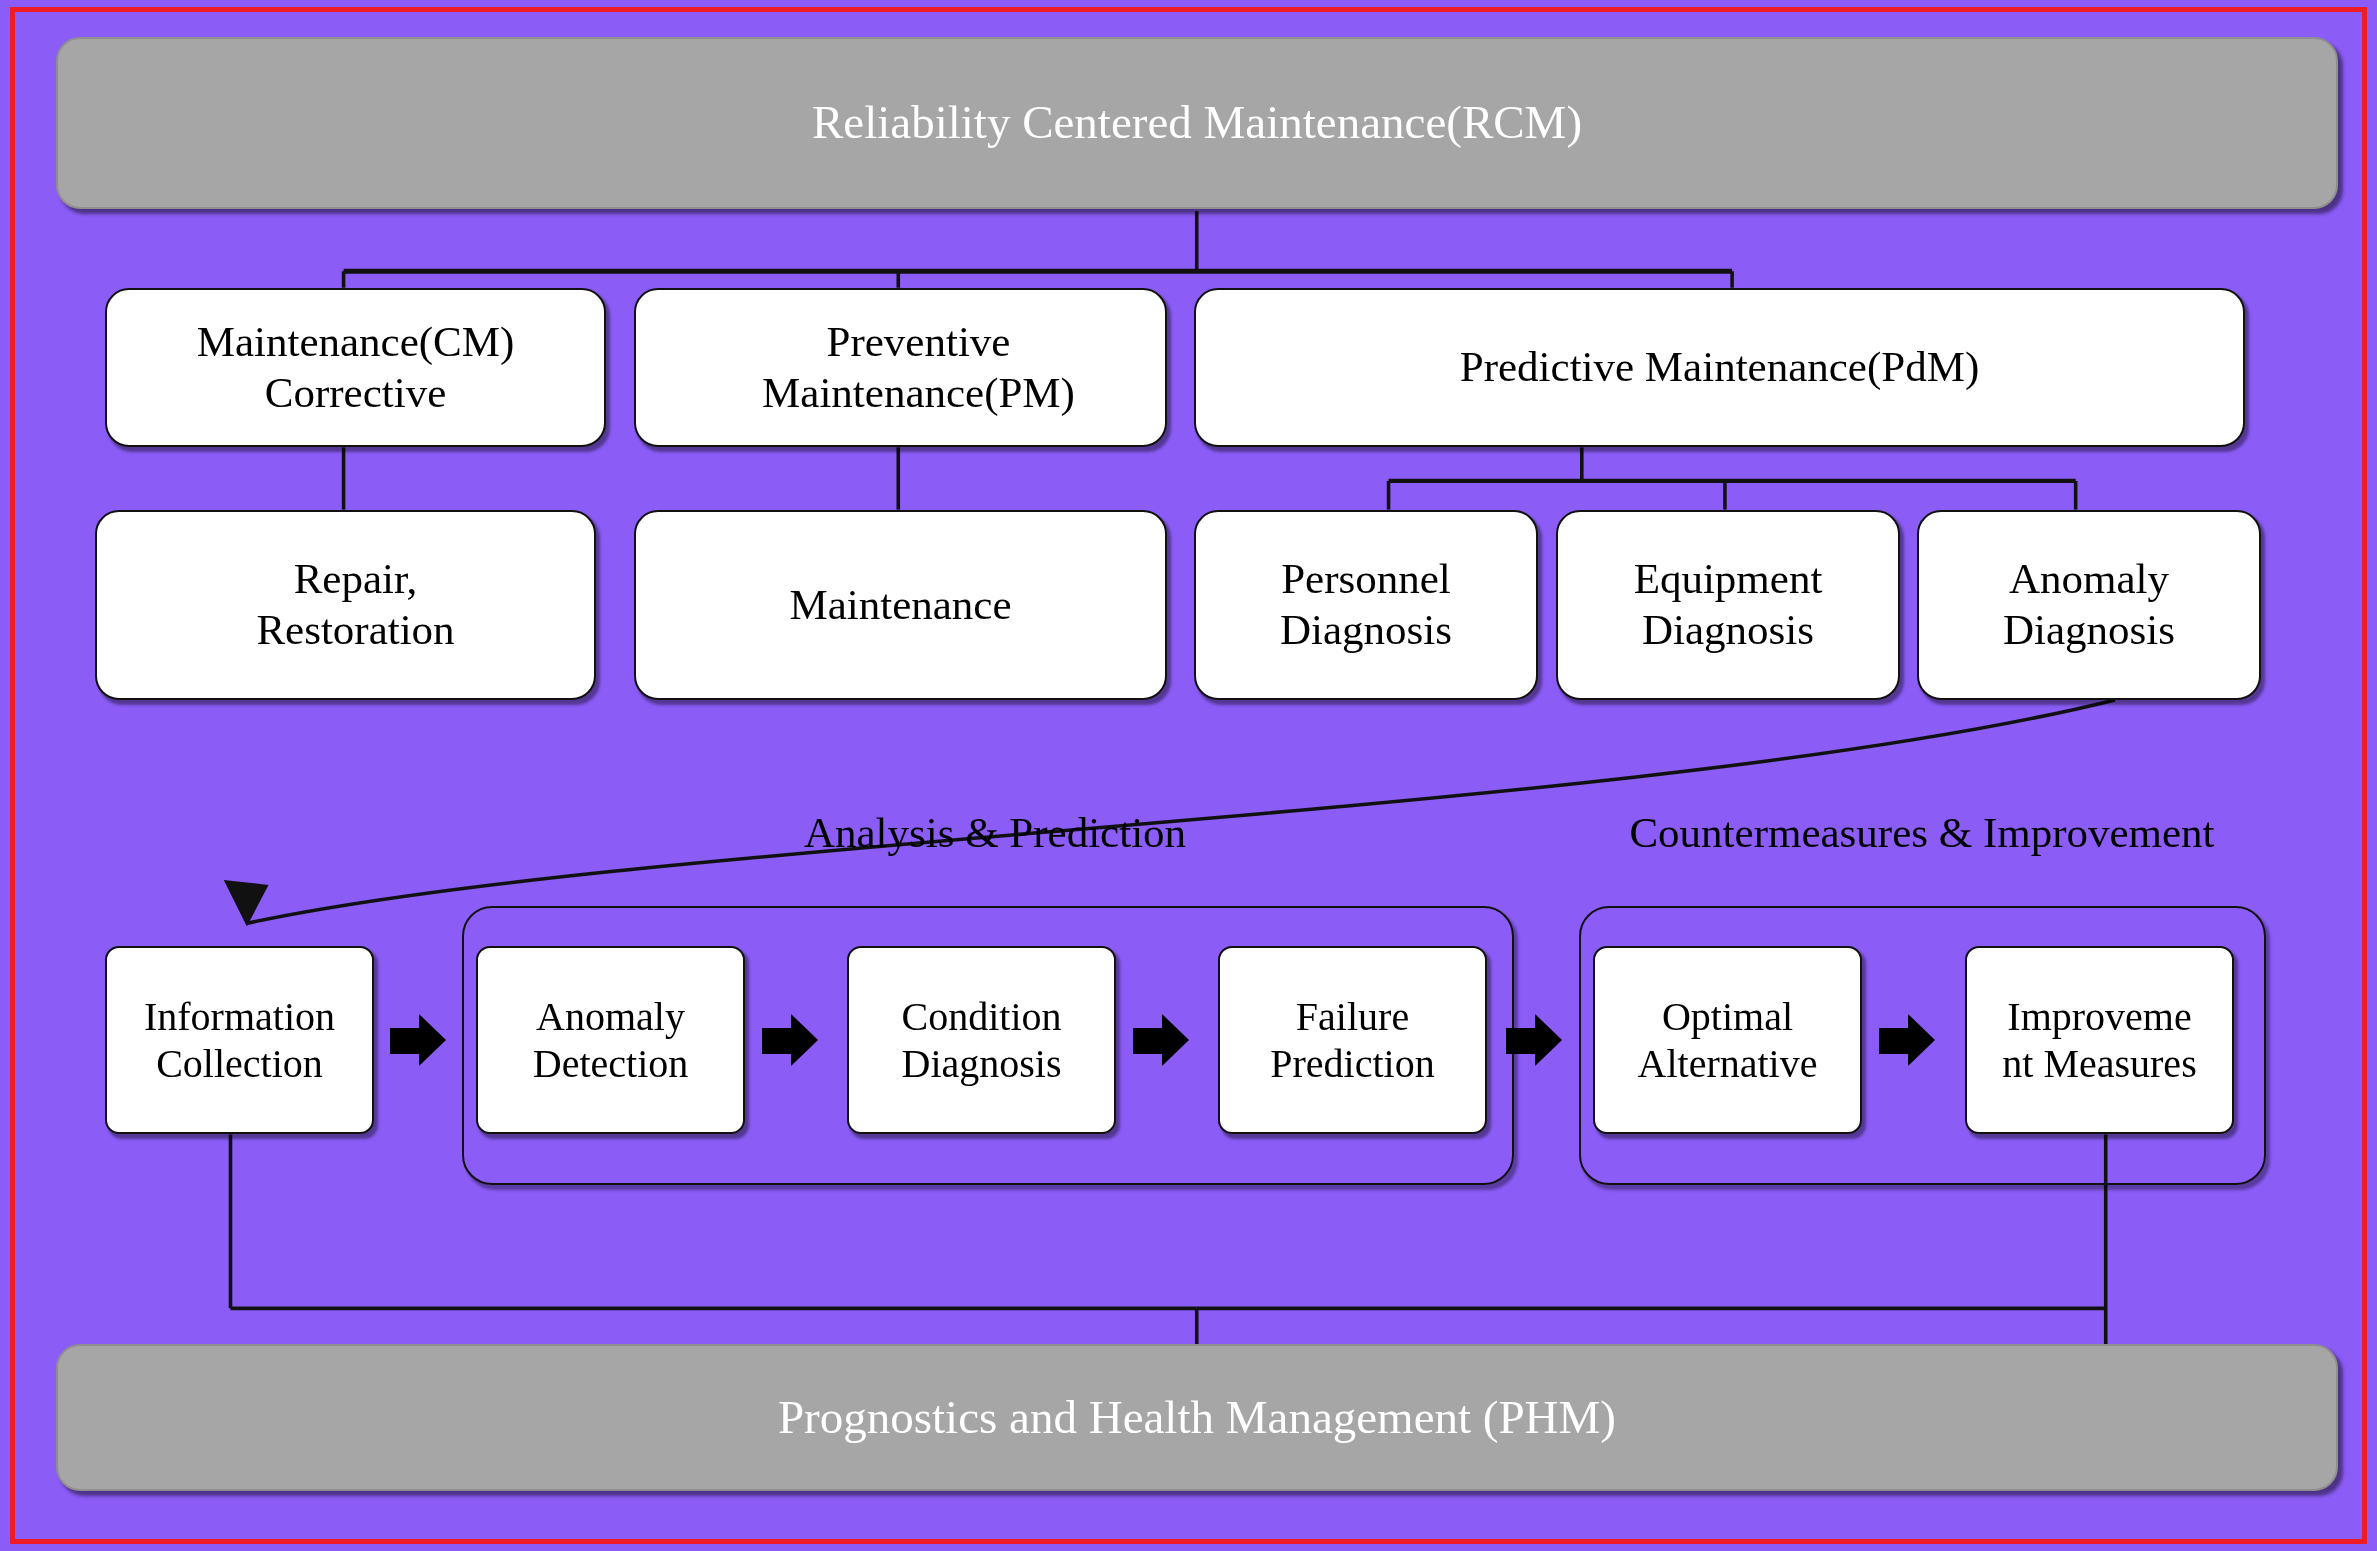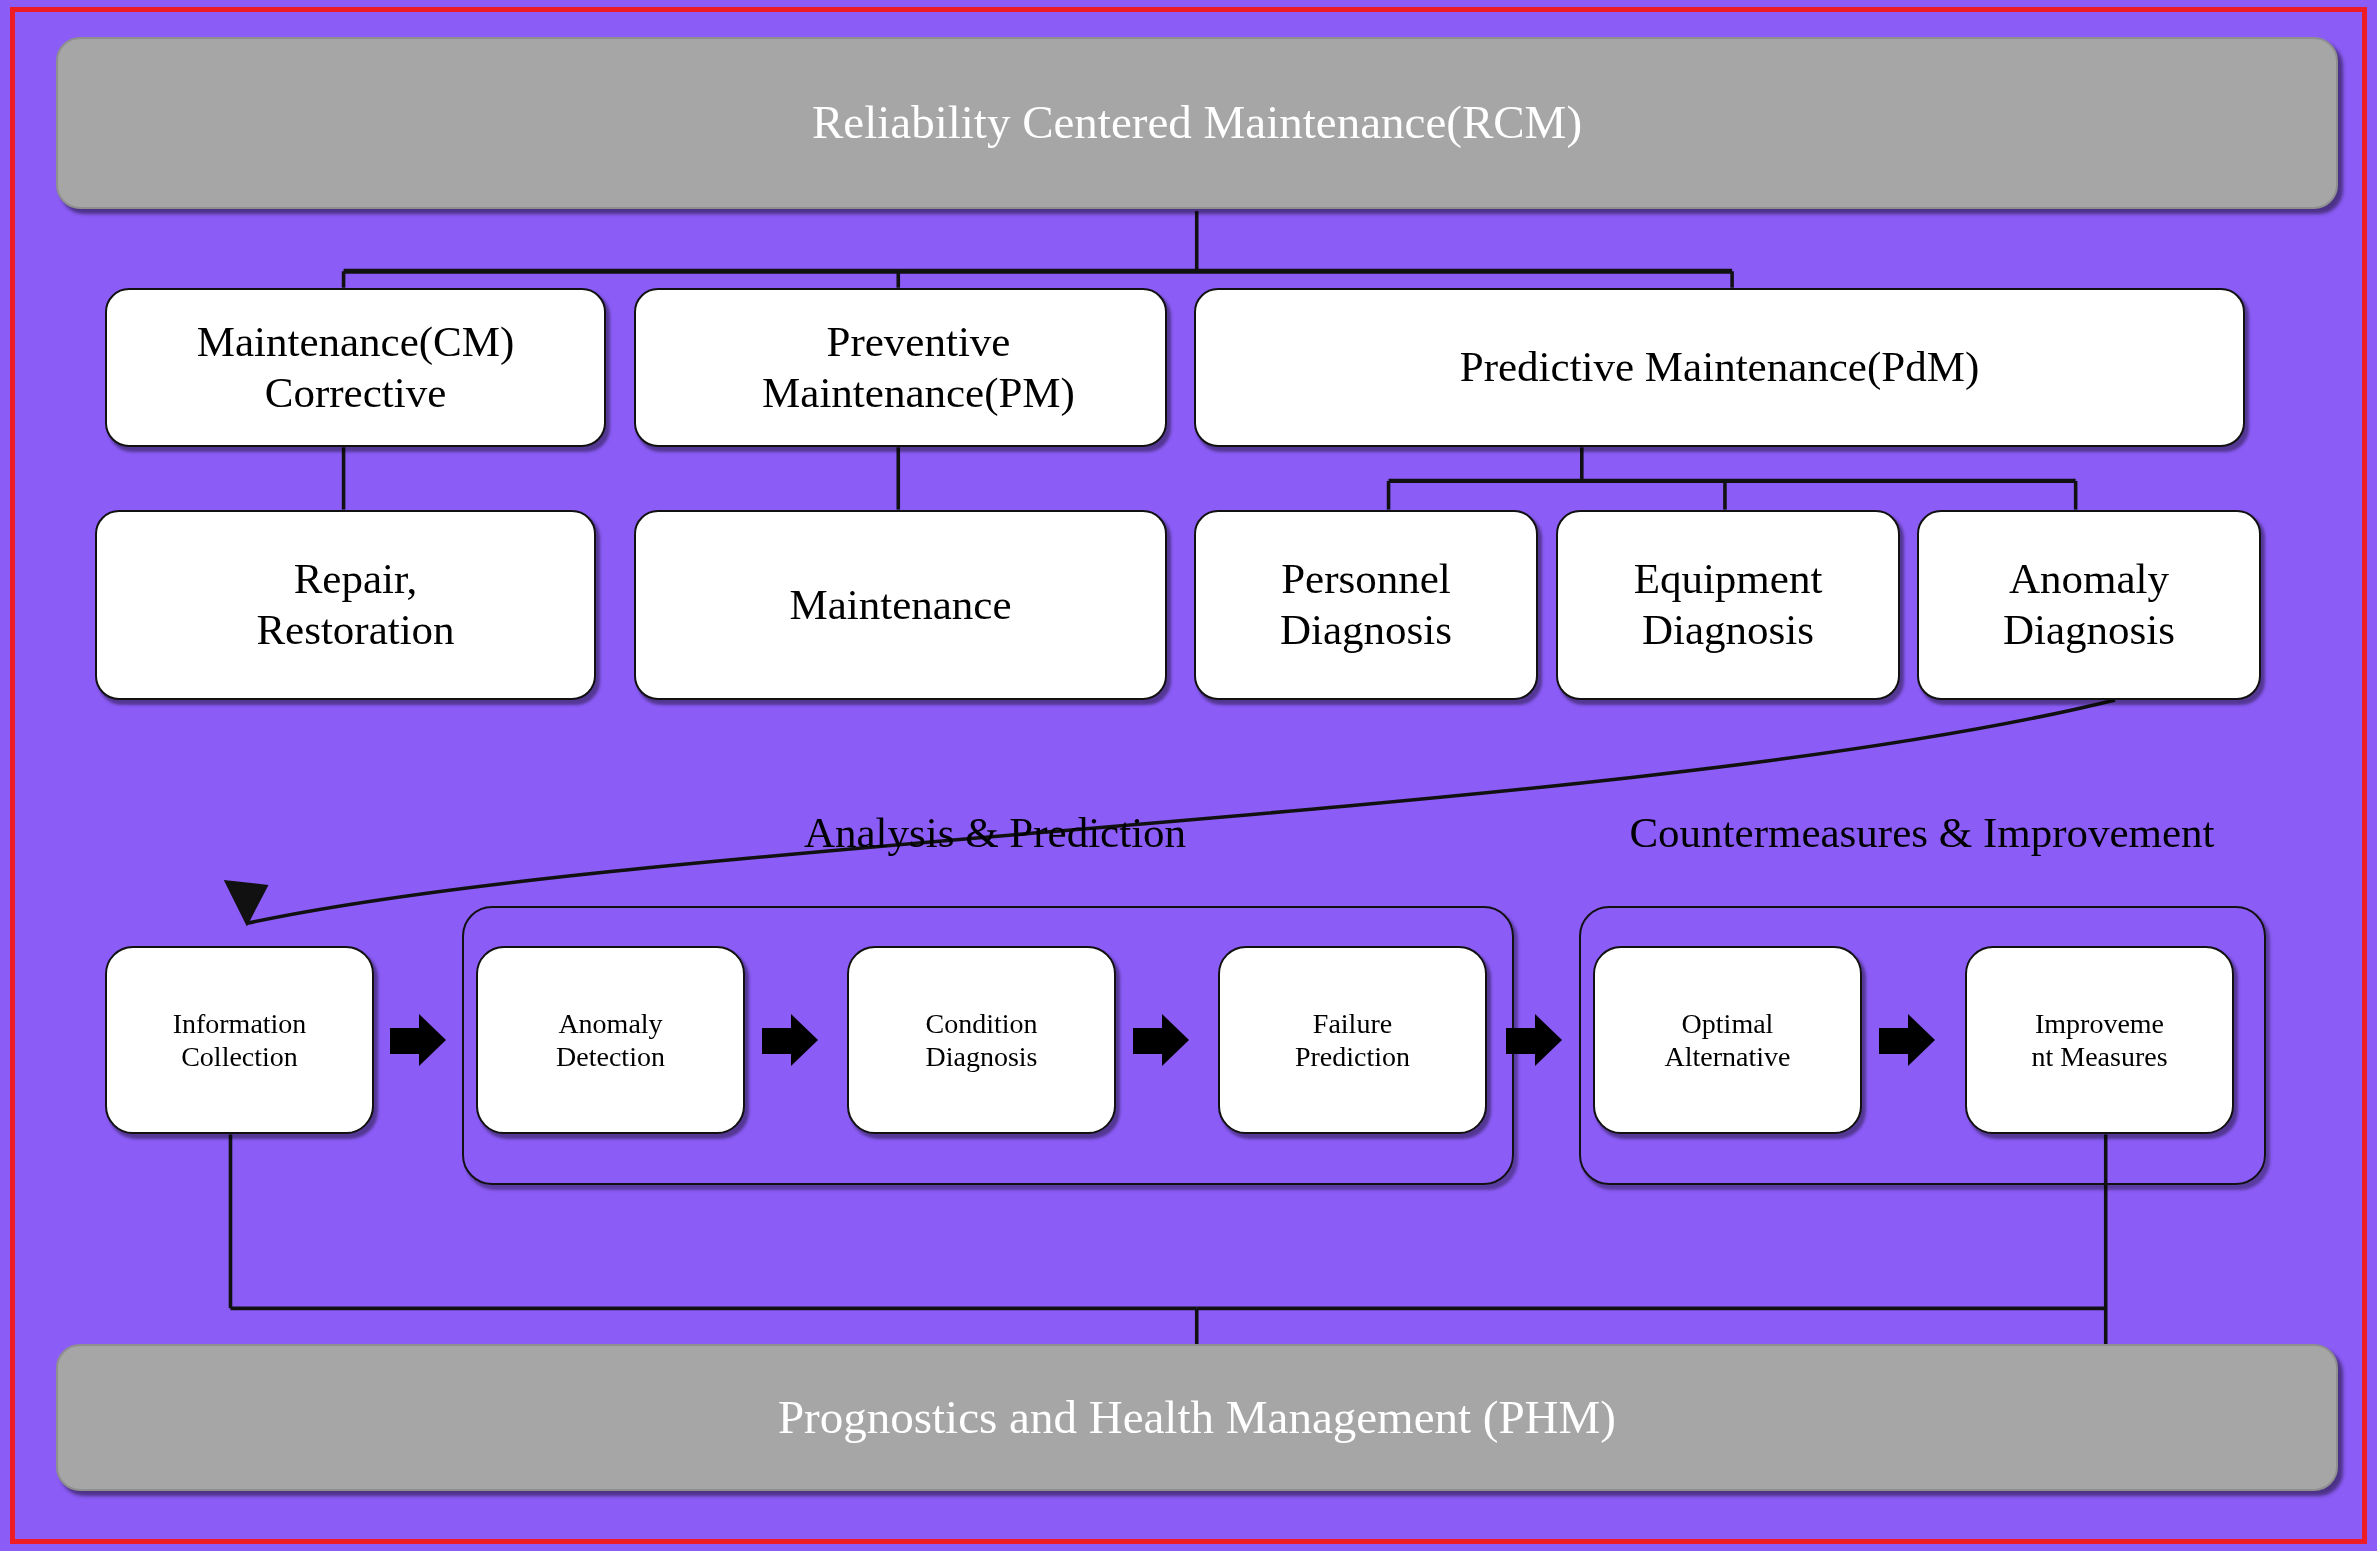--- a/index.html
+++ b/index.html
@@ -56,21 +56,21 @@
   
   .box{
     background:#ffffff;
     border:2.9px solid #111111;
     border-radius:24px;
     color:#000000;
     box-shadow:3.6px 4.3px 2.9px rgba(0,0,0,0.40);
   }
   .box.lvl2{ font-size:43px; }
   .box.lvl3{ font-size:43px; }
-  .box.step{ font-size:28px; border-radius:28px; border-width:2.9px; }
+  .box.step{ font-size:40px; border-radius:14px; border-width:2.9px; }
 
   
   .group{
     position:absolute;
     box-sizing:border-box;
     background:transparent;
     border:2.9px solid #111111;
     border-radius:30px;
     box-shadow:3.6px 4.3px 2.9px rgba(0,0,0,0.35);
   }

